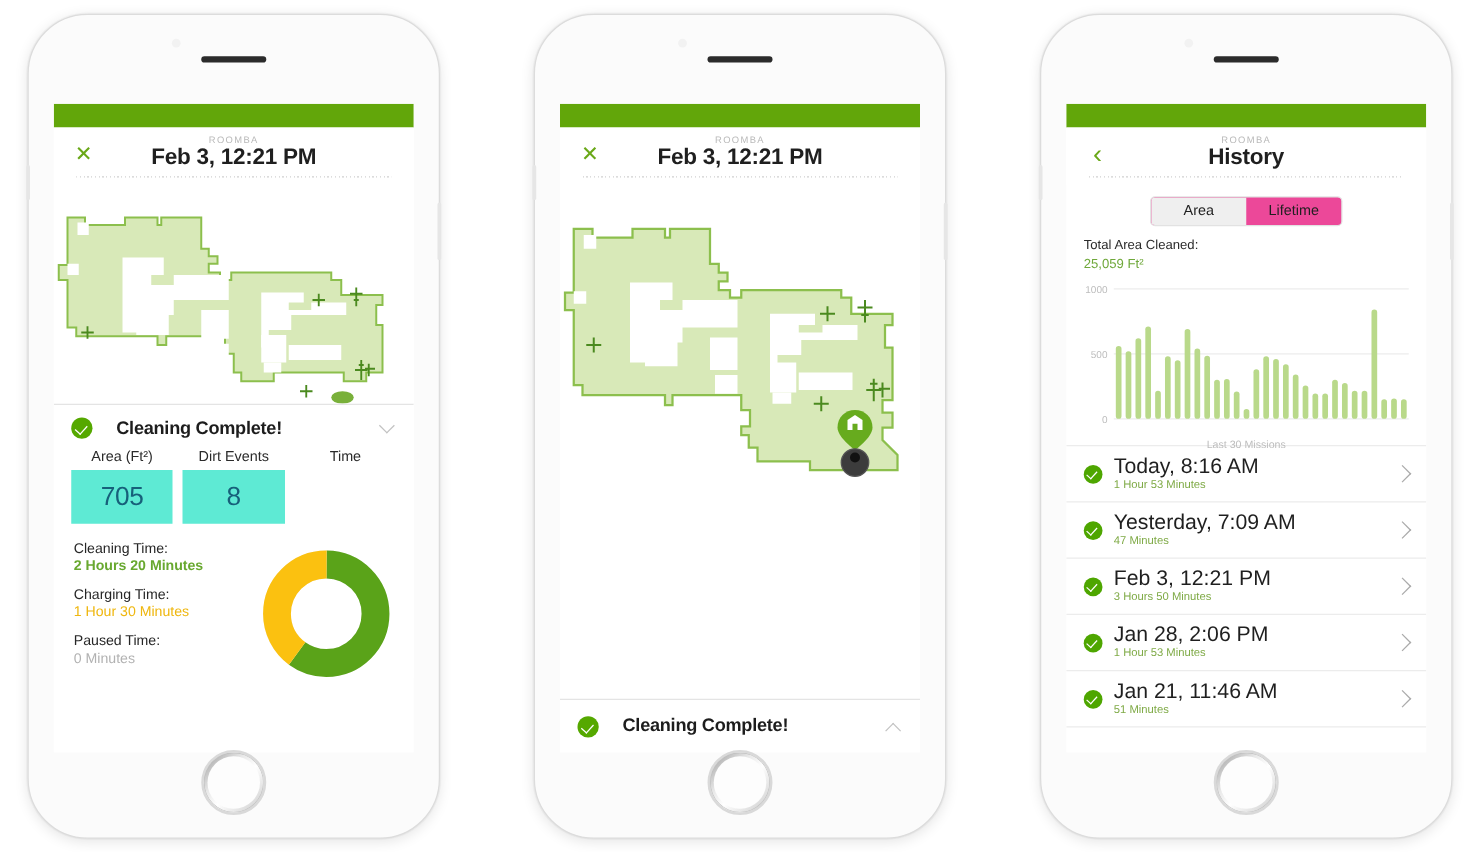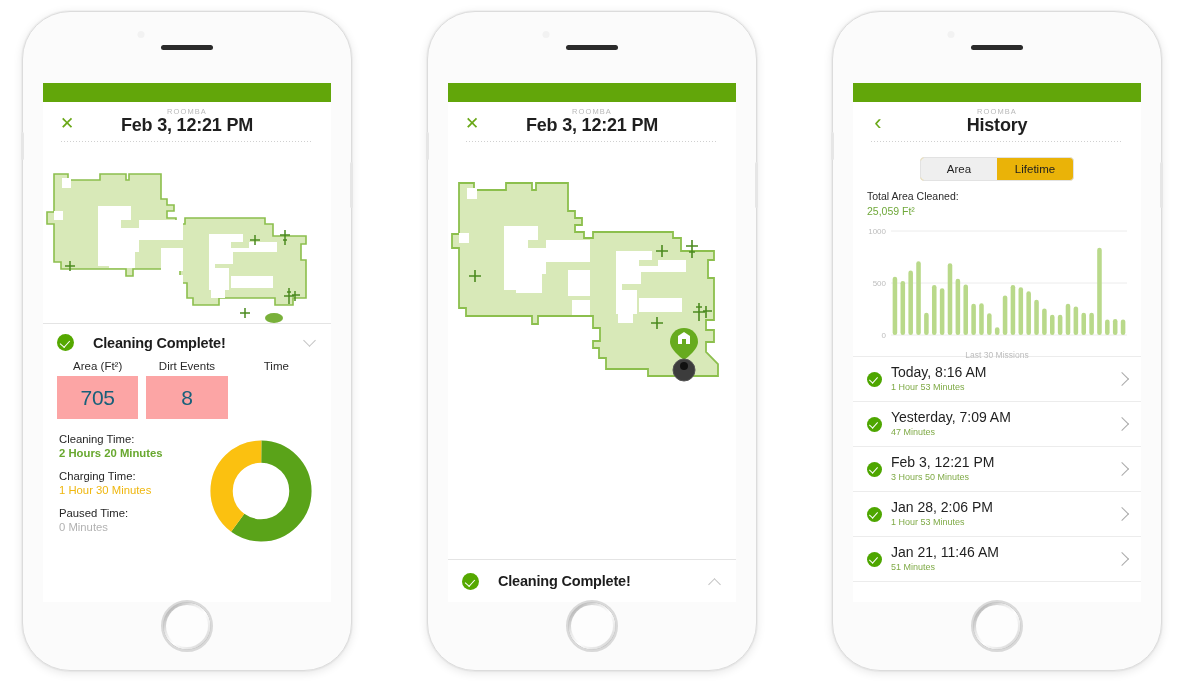--- a/index.html
+++ b/index.html
@@ -114,21 +114,21 @@
   .chev::before{
     content:"";position:absolute;left:1px;top:0;width:8px;height:8px;
     border:solid #c2c2c2;border-width:0 1.6px 1.6px 0;transform:rotate(45deg);
   }
   .chev.up::before{transform:rotate(-135deg);top:3px;}
 
   .stats{display:flex;gap:8px;margin-top:9px;}
   .stat{flex:1;text-align:center;}
   .stat-label{font-size:11.5px;color:#2a2a2a;margin-bottom:4px;}
   .stat-box{
-    background:#fca5a5;height:43px;display:flex;align-items:center;justify-content:center;
+    background:#5eead4;height:43px;display:flex;align-items:center;justify-content:center;
   }
   .stat-value{font-size:21px;color:#17607a;letter-spacing:-0.3px;}
 
   .bottom{display:flex;margin-top:13px;align-items:flex-end;}
   .times{flex:1;padding-left:2px;}
   .t-label{font-size:11.3px;color:#262626;line-height:14px;}
   .t-value{font-size:11.3px;line-height:14px;margin-bottom:9px;}
   .t-green{color:#68a82f;font-weight:bold;}
   .t-yellow{color:#efb70f;}
   .t-gray{color:#b2b2b2;}
@@ -139,21 +139,21 @@
     position:absolute;left:0;bottom:0;width:100%;
     border-top:1px solid #e4e4e4;background:#fff;
     height:43px;display:flex;align-items:center;padding:0 14px;box-sizing:border-box;
   }
   .bottombar .card-title{font-size:14.5px;}
 
   
   .segment{
     margin:9px auto 0 auto;width:152px;height:22px;
     border:1px solid #e2e2e2;border-radius:4px;display:flex;overflow:hidden;
-    background:#eab308;
+    background:#ec4899;
   }
   .seg{
     flex:1;display:flex;align-items:center;justify-content:center;
     font-size:11.5px;color:#1f1f1f;cursor:pointer;
   }
   .seg.active{background:#efefef;}
   .total-wrap{padding:9px 14px 0 14px;}
   .total-label{font-size:10.5px;color:#2b2b2b;}
   .total-value{font-size:10.5px;color:#6fa83a;margin-top:3px;}
 
@@ -169,21 +169,21 @@
     border-bottom:1px solid #ececec;cursor:pointer;position:relative;
   }
   .hist-check{
     width:15px;height:15px;border-radius:50%;background:#4ea600;position:relative;flex:none;
   }
   .hist-check::after{
     content:"";position:absolute;left:4px;top:3.5px;width:4px;height:7px;
     border:solid #fff;border-width:0 1.6px 1.6px 0;transform:rotate(42deg);
   }
   .hist-txt{flex:1;}
-  .hist-title{font-size:14px;color:#1f1f1f;line-height:15px;}
+  .hist-title{font-size:17px;color:#1f1f1f;line-height:15px;}
   .hist-sub{font-size:9px;color:#7faa46;line-height:12px;margin-top:1px;}
   .hist-arrow{
     width:9px;height:9px;flex:none;margin-right:2px;
     border:solid #aaaaaa;border-width:1.5px 1.5px 0 0;transform:rotate(45deg);
   }
 </style>
 </head>
 <body>
 
 <div class="stage">

